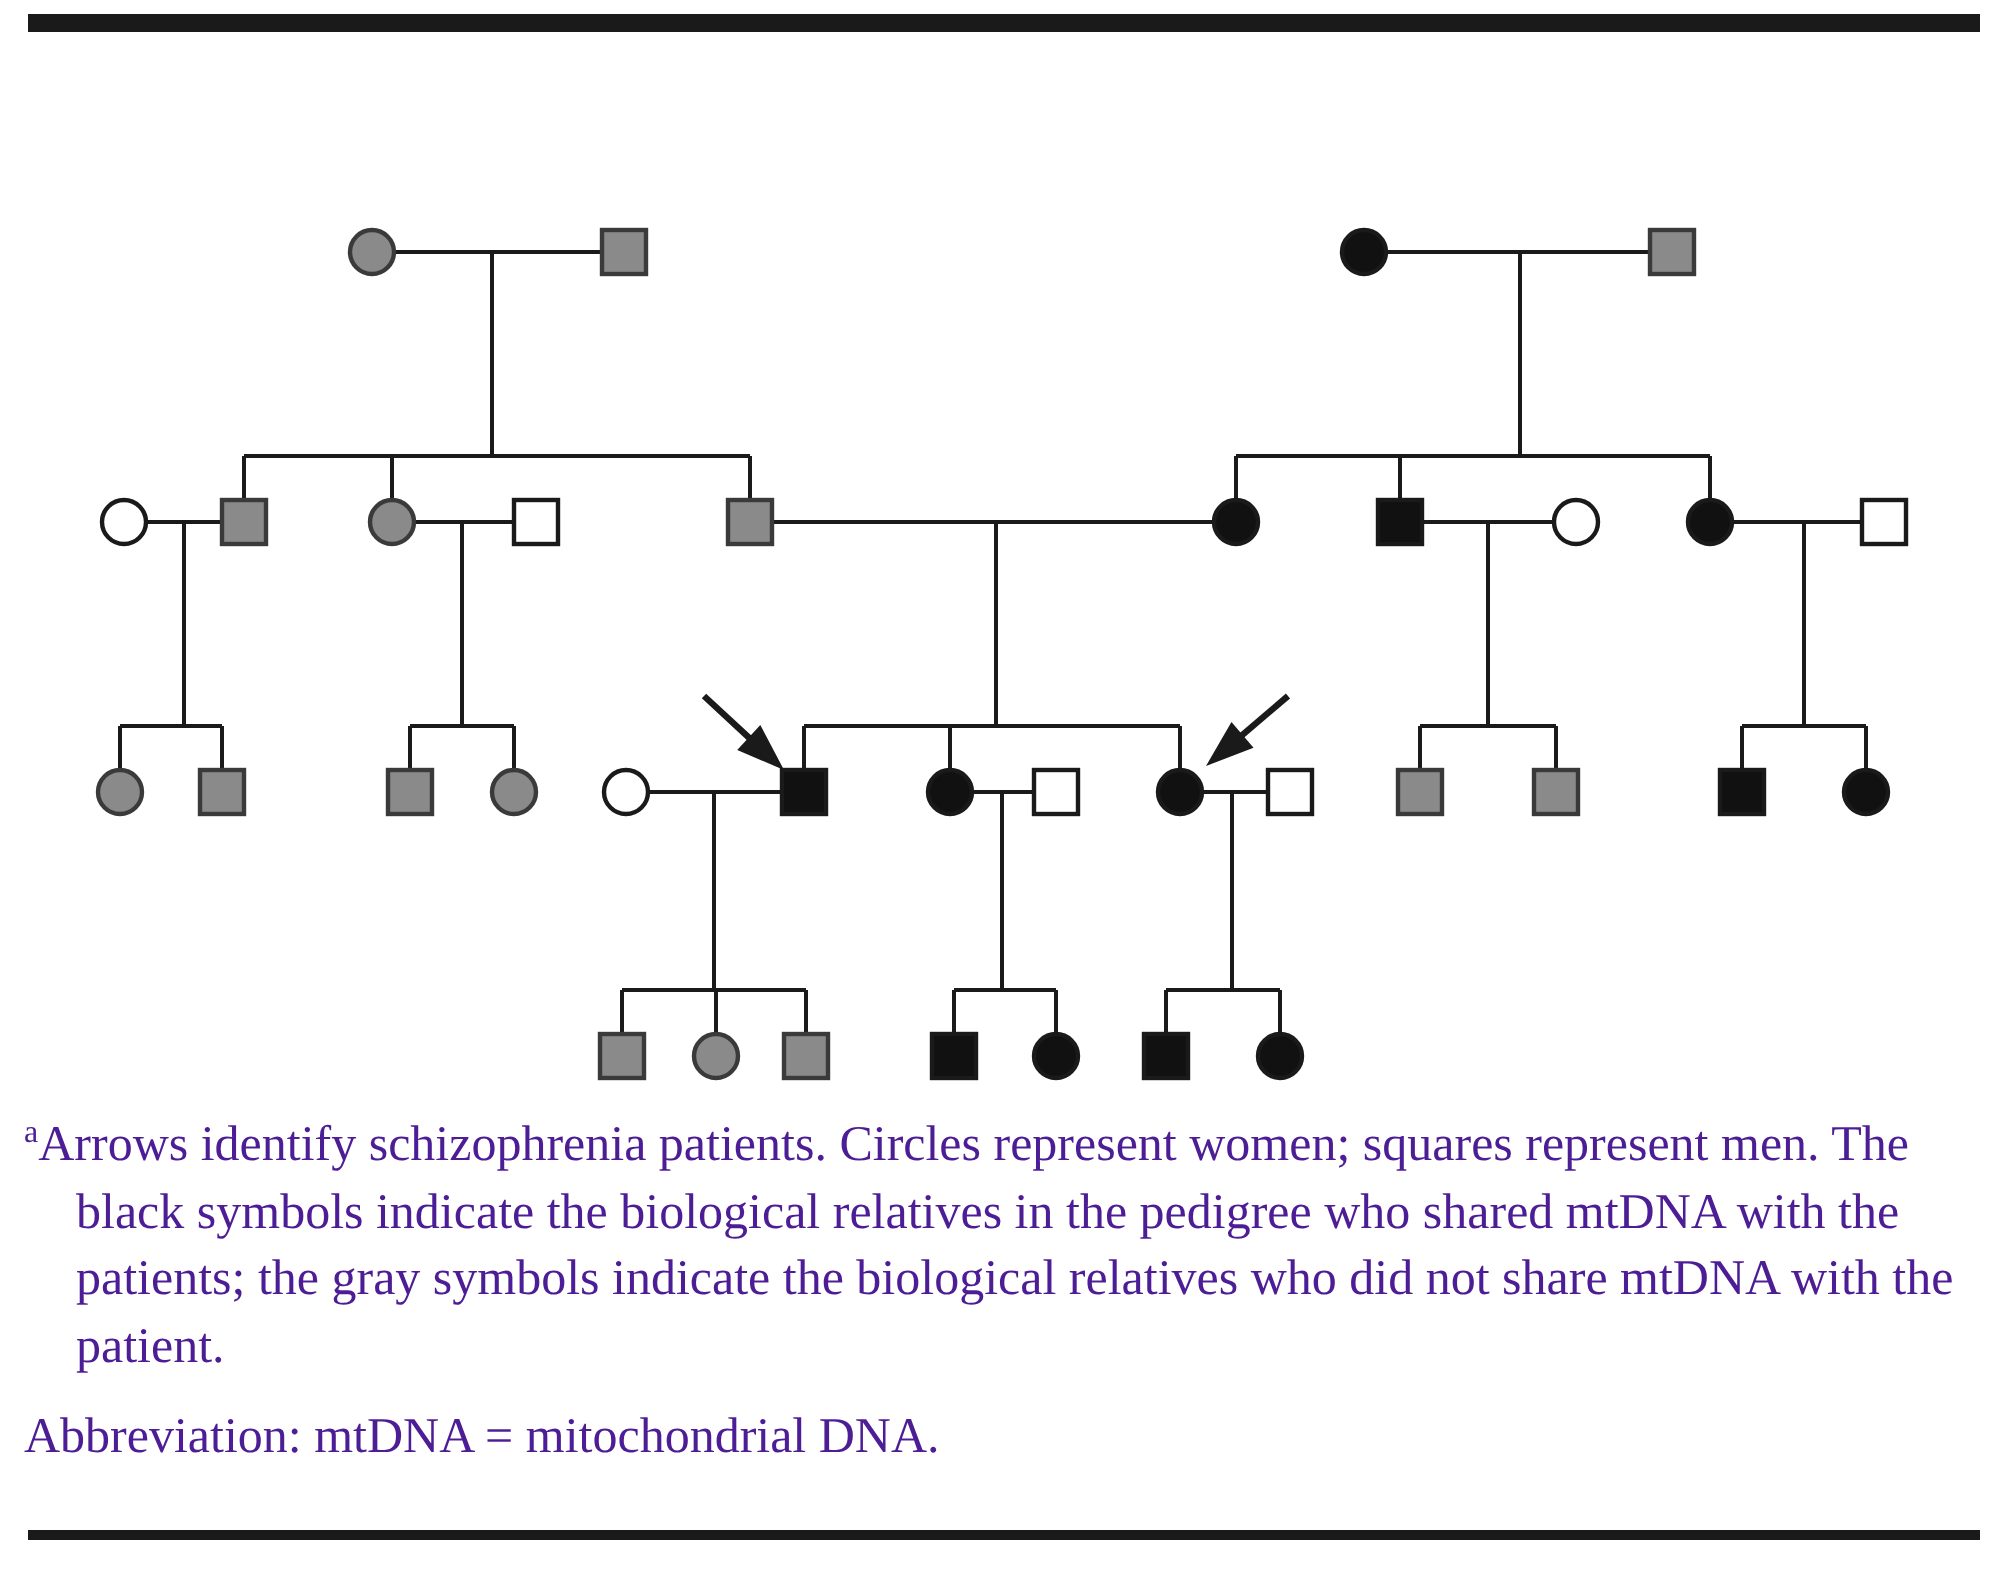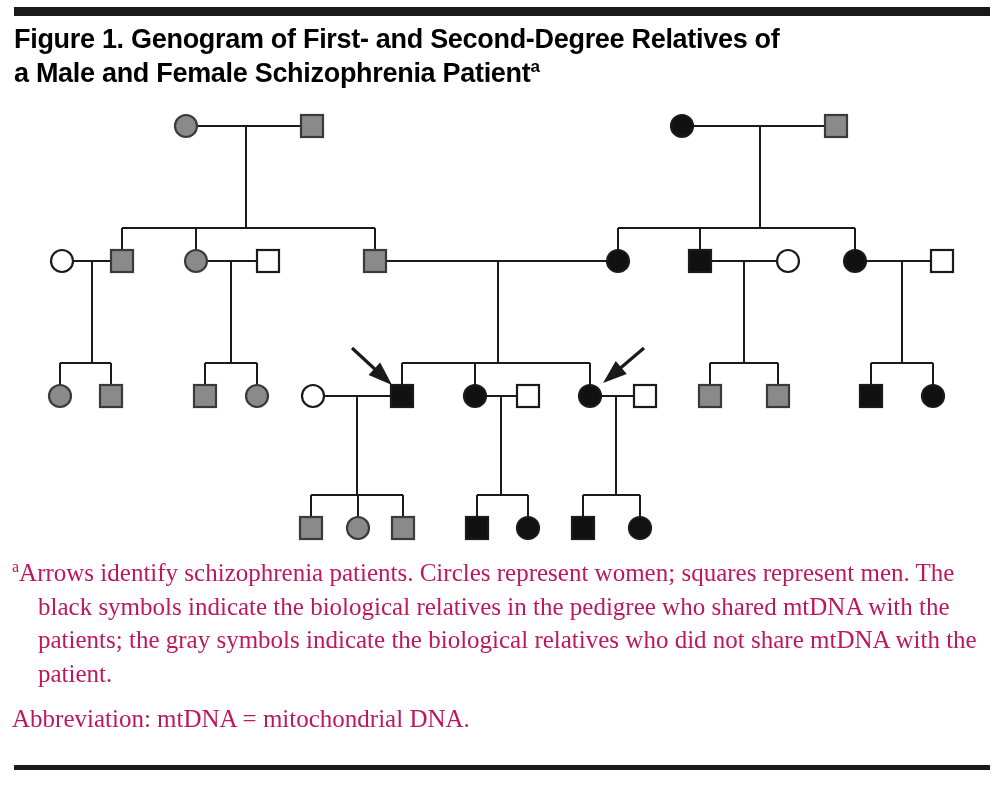--- a/index.html
+++ b/index.html
@@ -57,21 +57,21 @@
     height: 450px;
   }
   #footnote {
     position: absolute;
     left: 12px;
     top: 556px;
     width: 980px;
     font-family: "Liberation Serif", serif;
     font-size: 25px;
     line-height: 1.34;
-    color: #be185d;
+    color: #4c1d95;
   }
   .fn-para {
     text-indent: 0;
     padding-left: 26px;
   }
   .fn-para .fn-first {
     margin-left: -26px;
   }
   .fn-para sup {
     font-size: 16px;
@@ -83,24 +83,20 @@
     margin-top: 12px;
   }
 </style>
 </head>
 <body>
 
 <div id="page">
 
   <div class="rule-top"></div>
 
-  <div id="fig-title">
-    <span>Figure 1. Genogram of First- and Second-Degree Relatives of</span><br>
-    <span>a Male and Female Schizophrenia Patient</span><sup>a</sup>
-  </div>
 
   <div id="genogram-wrap">
     <svg id="genogram-svg" width="1004" height="450" viewBox="0 0 1004 450" shape-rendering="crispEdges">
       <g id="lines-layer">
           <line x1="197" y1="26" x2="301" y2="26" stroke="#1a1a1a" stroke-width="2.4"></line>
           <line x1="246" y1="26" x2="246" y2="128" stroke="#1a1a1a" stroke-width="2.4"></line>
           <line x1="122" y1="128" x2="375" y2="128" stroke="#1a1a1a" stroke-width="2.4"></line>
           <line x1="122" y1="128" x2="122" y2="150" stroke="#1a1a1a" stroke-width="2.4"></line>
           <line x1="196" y1="128" x2="196" y2="150" stroke="#1a1a1a" stroke-width="2.4"></line>
           <line x1="375" y1="128" x2="375" y2="150" stroke="#1a1a1a" stroke-width="2.4"></line>

